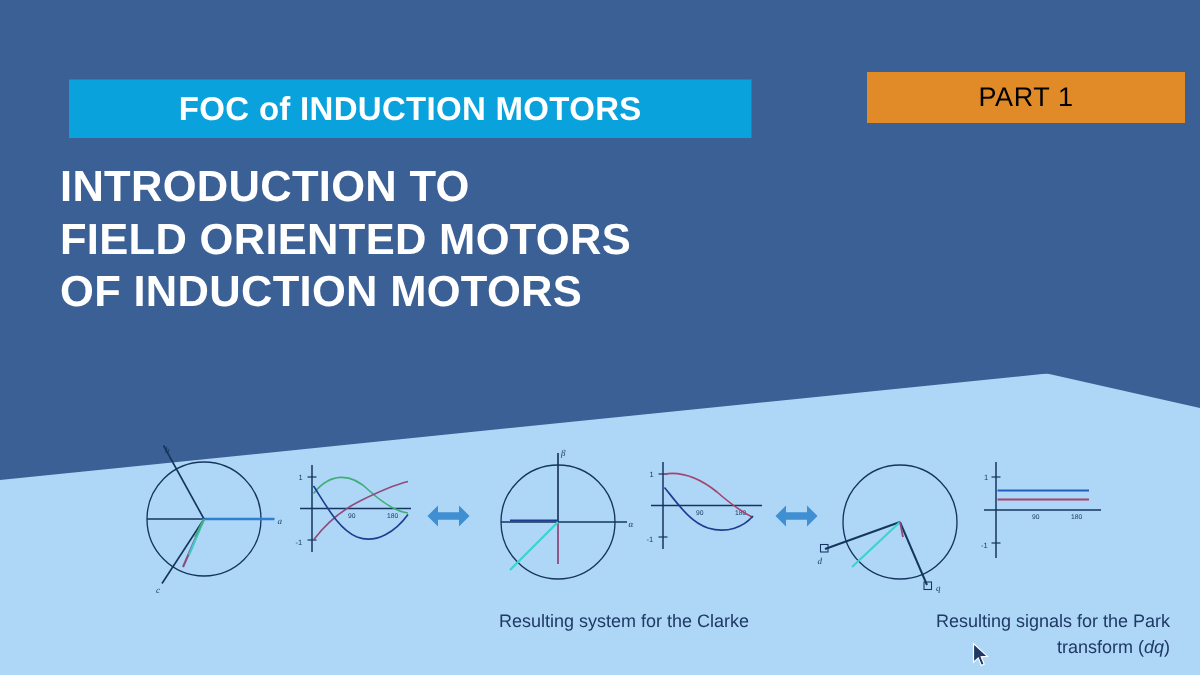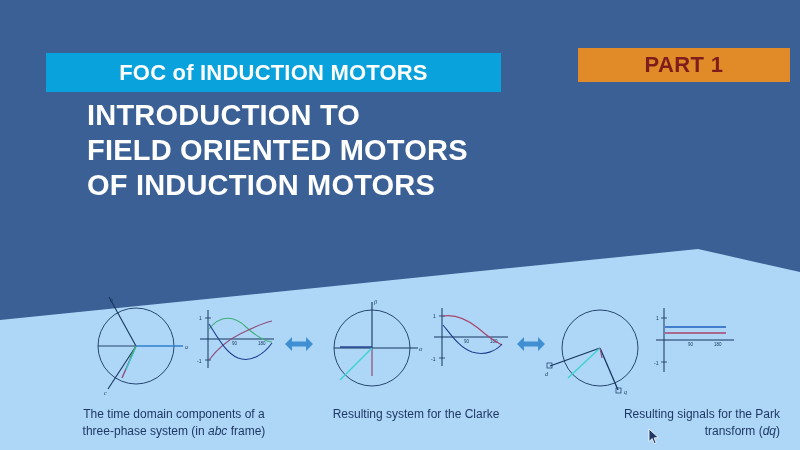--- a/index.html
+++ b/index.html
@@ -48,34 +48,33 @@
     height: 34px;
     background: #e08a28;
   }
   #part-badge-label {
     position: absolute;
     left: 0;
     right: 0;
     top: 50%;
     transform: translateY(-50%);
     text-align: center;
-    color: #7f1d1d;
-    font-size: 22px;
-    font-weight: bold;
+    color: #000000;
+    font-size: 18px;
+    font-weight: normal;
     letter-spacing: 0.4px;
     white-space: nowrap;
   }
 
   
   #title-block {
     position: absolute;
     left: 40px;
-    top: 98px;
+    top: 108px;
     width: 560px;
-    margin-left: 47px;
   }
   .title-line {
     color: #ffffff;
     font-size: 29px;
     font-weight: bold;
     line-height: 35px;
     letter-spacing: 0.2px;
     white-space: nowrap;
   }
 
@@ -269,24 +268,20 @@
         <text x="36" y="50" font-size="4.5" fill="#16355e">90</text>
         <text x="62" y="50" font-size="4.5" fill="#16355e">180</text>
 
         <line x1="13" y1="31" x2="74" y2="31" stroke="#1f5fbf" stroke-width="1.3"></line>
 
         <line x1="13" y1="37" x2="74" y2="37" stroke="#a8436b" stroke-width="1.3"></line>
       </svg>
     </div>
   </div>
 
-  <div class="caption" id="caption-1">
-    <div>The time domain components of a</div>
-    <div><span>three-phase system (in </span><em>abc</em><span> frame)</span></div>
-  </div>
 
   <div class="caption" id="caption-2">
     <div>Resulting system for the Clarke</div>
   </div>
 
   <div class="caption" id="caption-3">
     <div>Resulting signals for the Park</div>
     <div><span>transform (</span><em>dq</em><span>)</span></div>
   </div>
 

